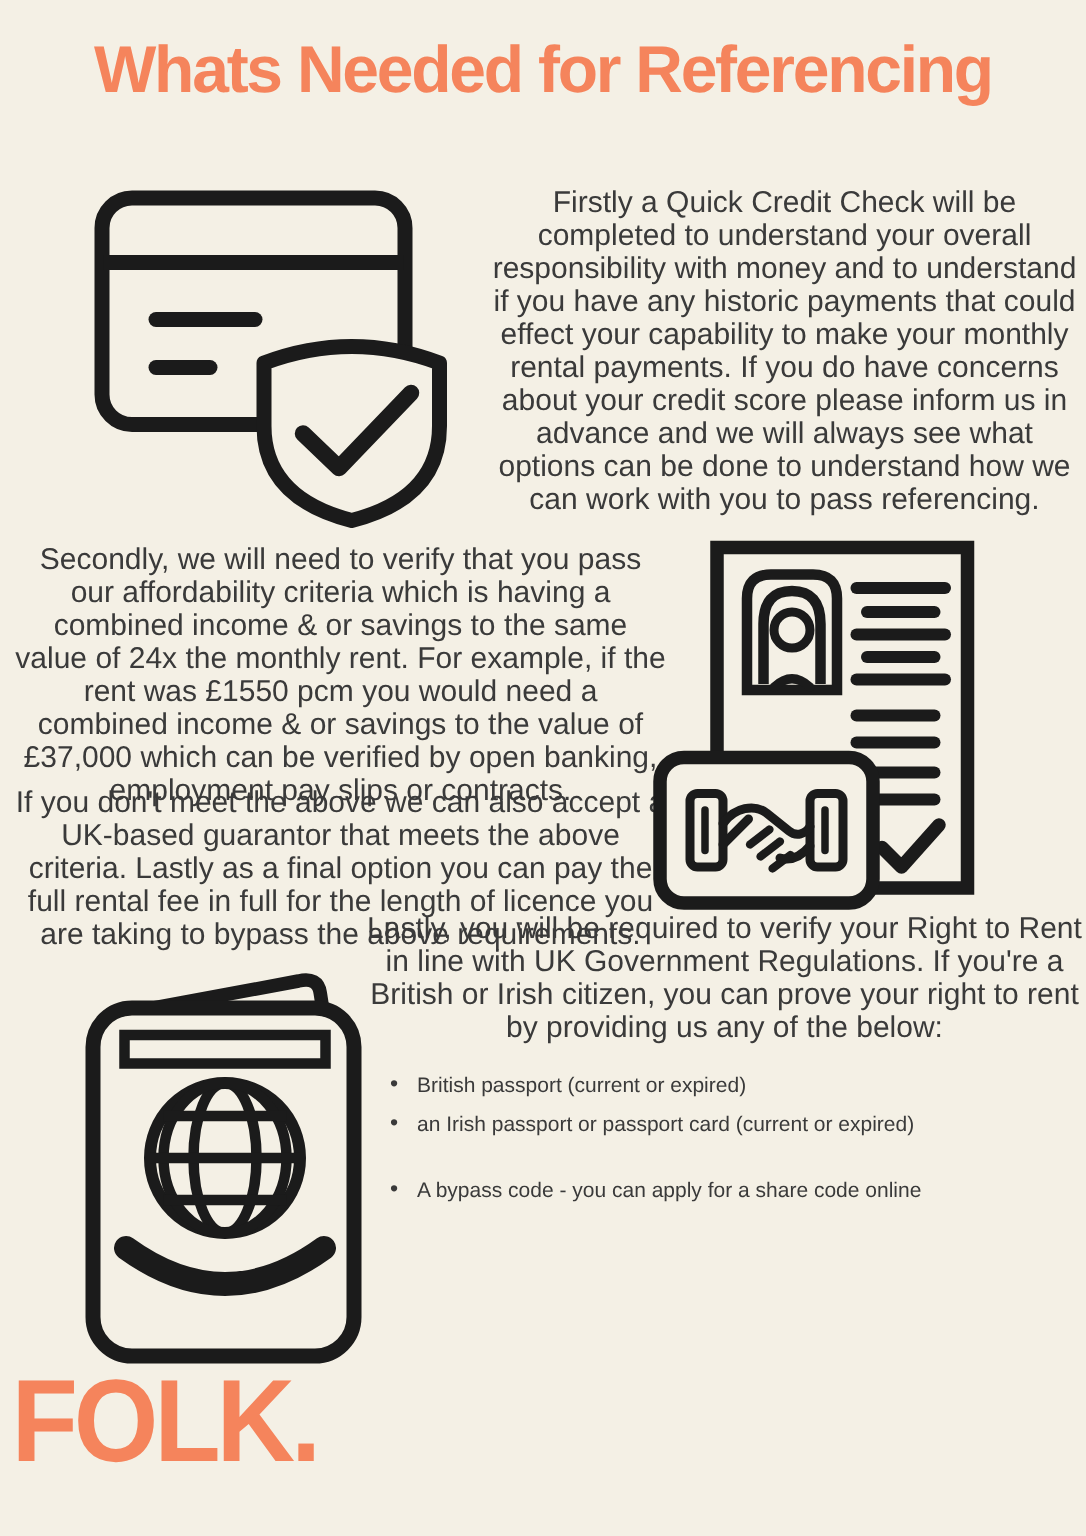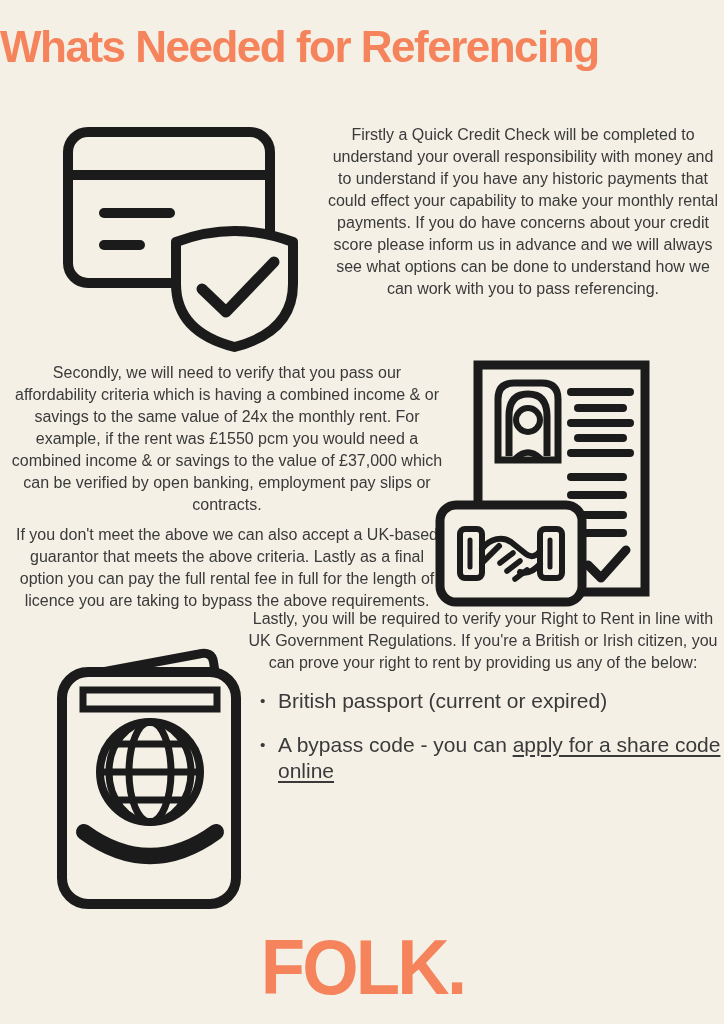--- a/index.html
+++ b/index.html
@@ -14,47 +14,46 @@
     width:724px;height:1024px;
     margin:0 auto;
     background:var(--bg);
     font-family:"Liberation Sans", sans-serif;
     color:var(--text);
     overflow:hidden;
   }
   .abs{position:absolute;}
   h1.title{
     position:absolute;top:22px;left:0;width:724px;
-    margin:0;text-align:left;
+    margin:0;text-align:center;
     font-size:44px;font-weight:bold;letter-spacing:-1.5px;
     color:var(--orange);
   }
   .body-text{
-    font-size:16px;line-height:22px;
+    font-size:20px;line-height:22px;
     margin:0;
   }
   .center{text-align:center;}
   .icon-svg{display:block;}
   .icon-svg *{vector-effect:none;}
   ul.opts{
     list-style:none;margin:14px 0 0 0;padding:0 0 0 16px;
   }
   ul.opts li{
     position:relative;padding-left:18px;
-    font-size:21px;line-height:26px;
+    font-size:14px;line-height:26px;
   }
   ul.opts li::before{
     content:"\2022";
     position:absolute;left:0;top:0;
     font-size:15.5px;line-height:26px;color:var(--text);
   }
-  .link{text-decoration:underline;text-underline-offset:3px;cursor:pointer;color:var(--text);}
+  .link{text-underline-offset:3px;cursor:pointer;color:var(--text);}
   .logo{
-    position:absolute;top:928px;left:0;width:724px;
-    text-align:center;
+    position:absolute;top:908px;left:0;width:724px;
   }
   .logo-text{
     display:inline-block;
     font-size:78px;font-weight:bold;letter-spacing:-3px;
     transform:scaleX(0.93);transform-origin:center;
     color:var(--orange);
     line-height:1;
   }
 </style>
 </head>
@@ -143,20 +142,21 @@
 
       <path d="M30 188 Q96 236 162 188" stroke-width="16" stroke-linecap="round"></path>
     </g>
   </svg>
 
   <div class="abs" style="left:244px;top:608px;width:478px;">
     <p class="body-text center">Lastly, you will be required to verify your Right to Rent in line with UK Government Regulations. If you're a British or Irish citizen, you can prove your right to rent by providing us any of the below:</p>
 
     <ul class="opts">
       <li>British passport (current or expired)</li>
+      <li>an Irish passport or passport card (current or expired)</li>
     </ul>
 
 
     <ul class="opts" style="margin-top:18px;">
       <li><span>A bypass code - you can </span><span class="link">apply for a share code online</span></li>
     </ul>
   </div>
 
   <div class="logo">
     <span class="logo-text">FOLK.</span>

